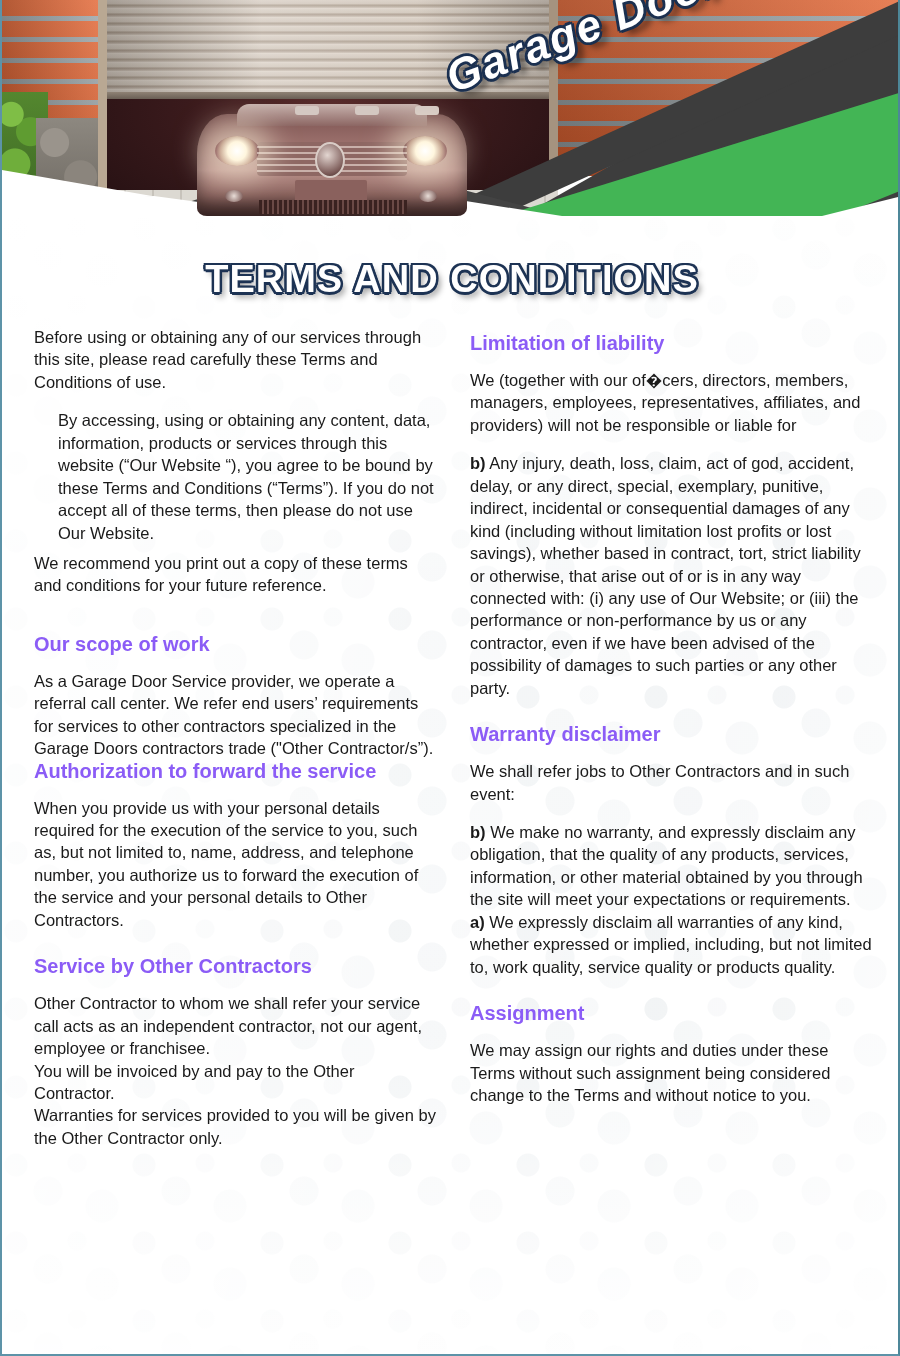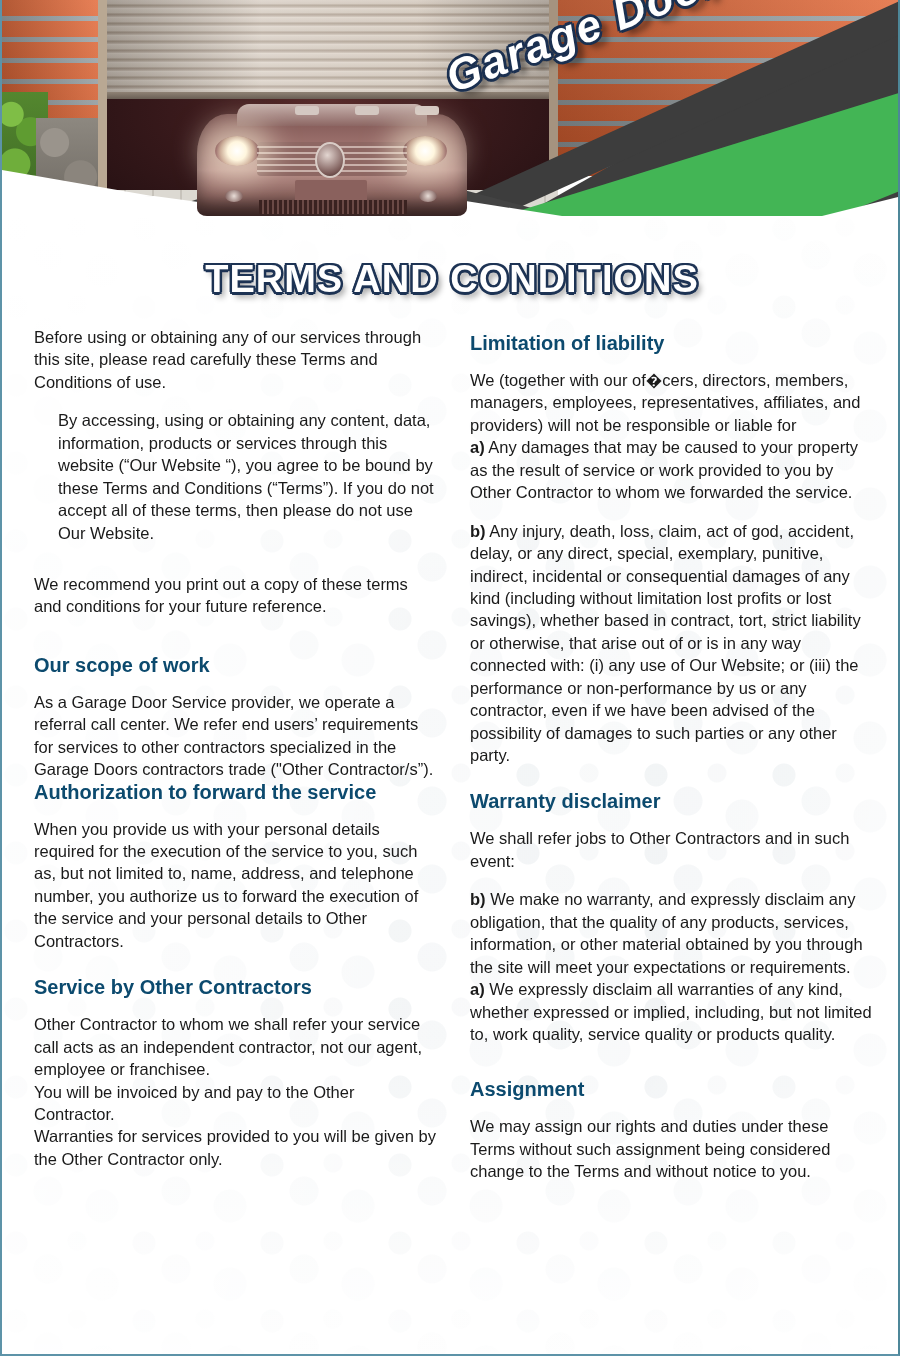--- a/index.html
+++ b/index.html
@@ -355,21 +355,21 @@
     box-sizing: border-box;
   }
   .column { width: 402px; }
   #col-right { padding-top: 6px; }
 
   h2.section-heading {
     margin: 0 0 14px 0;
     font-family: "Liberation Sans", sans-serif;
     font-size: 20px;
     font-weight: bold;
-    color: #0c4a6e;
+    color: #8b5cf6;
     line-height: 1.15;
   }
   p.body-text {
     margin: 0 0 0 0;
     font-family: "Liberation Sans", sans-serif;
     font-size: 16.5px;
     line-height: 1.36;
     color: #1a1a1a;
   }
   p.body-text + p.body-text { margin-top: 16px; }
@@ -433,37 +433,36 @@
 
     <div id="logo-text">Garage  Door  Service</div>
   </div>
 
   <div id="doc-title">TERMS AND CONDITIONS</div>
 
   <div id="columns">
     <div class="column" id="col-left">
         <p class="body-text" style="margin-top: 0px;">Before using or obtaining any of our services through this site, please read carefully these Terms and Conditions of use.</p>
         <p class="body-text" style="margin-top: 16px; margin-left: 24px;">By accessing, using or obtaining any content, data, information, products or services through this website (“Our Website “), you agree to be bound by these Terms and Conditions (“Terms”). If you do not accept all of these terms, then please do not use Our Website.</p>
-        <p class="body-text" style="margin-top: 29px;">We recommend you print out a copy of these terms and conditions for your future reference.</p>
+        <p class="body-text" style="margin-top: 8px;">We recommend you print out a copy of these terms and conditions for your future reference.</p>
         <h2 class="section-heading" style="margin-top: 36px;">Our scope of work</h2>
         <p class="body-text" style="margin-top: 0px;">As a Garage Door Service provider, we operate a referral call center. We refer end users’ requirements for services to other contractors specialized in the Garage Doors contractors trade ("Other Contractor/s”).</p>
         <h2 class="section-heading" style="">Authorization to forward the service</h2>
         <p class="body-text" style="margin-top: 0px;">When you provide us with your personal details required for the execution of the service to you, such as, but not limited to, name, address, and telephone number, you authorize us to forward the execution of the service and your personal details to Other Contractors.</p>
         <h2 class="section-heading" style="margin-top: 24px;">Service by Other Contractors</h2>
         <p class="body-text" style="margin-top: 0px;">Other Contractor to whom we shall refer your service call acts as an independent contractor, not our agent, employee or franchisee.</p>
         <p class="body-text" style="margin-top: 0px;">You will be invoiced by and pay to the Other Contractor.</p>
         <p class="body-text" style="margin-top: 0px;">Warranties for services provided to you will be given by the Other Contractor only.</p>
       </div>
     <div class="column" id="col-right">
         <h2 class="section-heading" style="margin-top: 0px;">Limitation of liability</h2>
         <p class="body-text" style="margin-top: 0px;">We (together with our of�cers, directors, members, managers, employees, representatives, affiliates, and providers) will not be responsible or liable for</p>
-        <p class="body-text" style="margin-top: 0px;"><span class="lead">a)</span><span> Any damages that may be caused to your property as the result of service or work provided to you by Other Contractor to whom we forwarded the service.</span></p>
         <p class="body-text" style="margin-top: 16px;"><span class="lead">b)</span><span> Any injury, death, loss, claim, act of god, accident, delay, or any direct, special, exemplary, punitive, indirect, incidental or consequential damages of any kind (including without limitation lost profits or lost savings), whether based in contract, tort, strict liability or otherwise, that arise out of or is in any way connected with: (i) any use of Our Website; or (iii) the performance or non-performance by us or any contractor, even if we have been advised of the possibility of damages to such parties or any other party.</span></p>
         <h2 class="section-heading" style="margin-top: 24px;">Warranty disclaimer</h2>
         <p class="body-text" style="margin-top: 0px;">We shall refer jobs to Other Contractors and in such event:</p>
         <p class="body-text" style="margin-top: 16px;"><span class="lead">b)</span><span> We make no warranty, and expressly disclaim any obligation, that the quality of any products, services, information, or other material obtained by you through the site will meet your expectations or requirements.</span></p>
         <p class="body-text" style="margin-top: 0px;"><span class="lead">a)</span><span> We expressly disclaim all warranties of any kind, whether expressed or implied, including, but not limited to, work quality, service quality or products quality.</span></p>
-        <h2 class="section-heading" style="margin-top: 33px;">Assignment</h2>
+        <h2 class="section-heading" style="margin-top: 24px;">Assignment</h2>
         <p class="body-text" style="margin-top: 0px;">We may assign our rights and duties under these Terms without such assignment being considered change to the Terms and without notice to you.</p>
       </div>
   </div>
 
 </div>
 
 </body></html>

